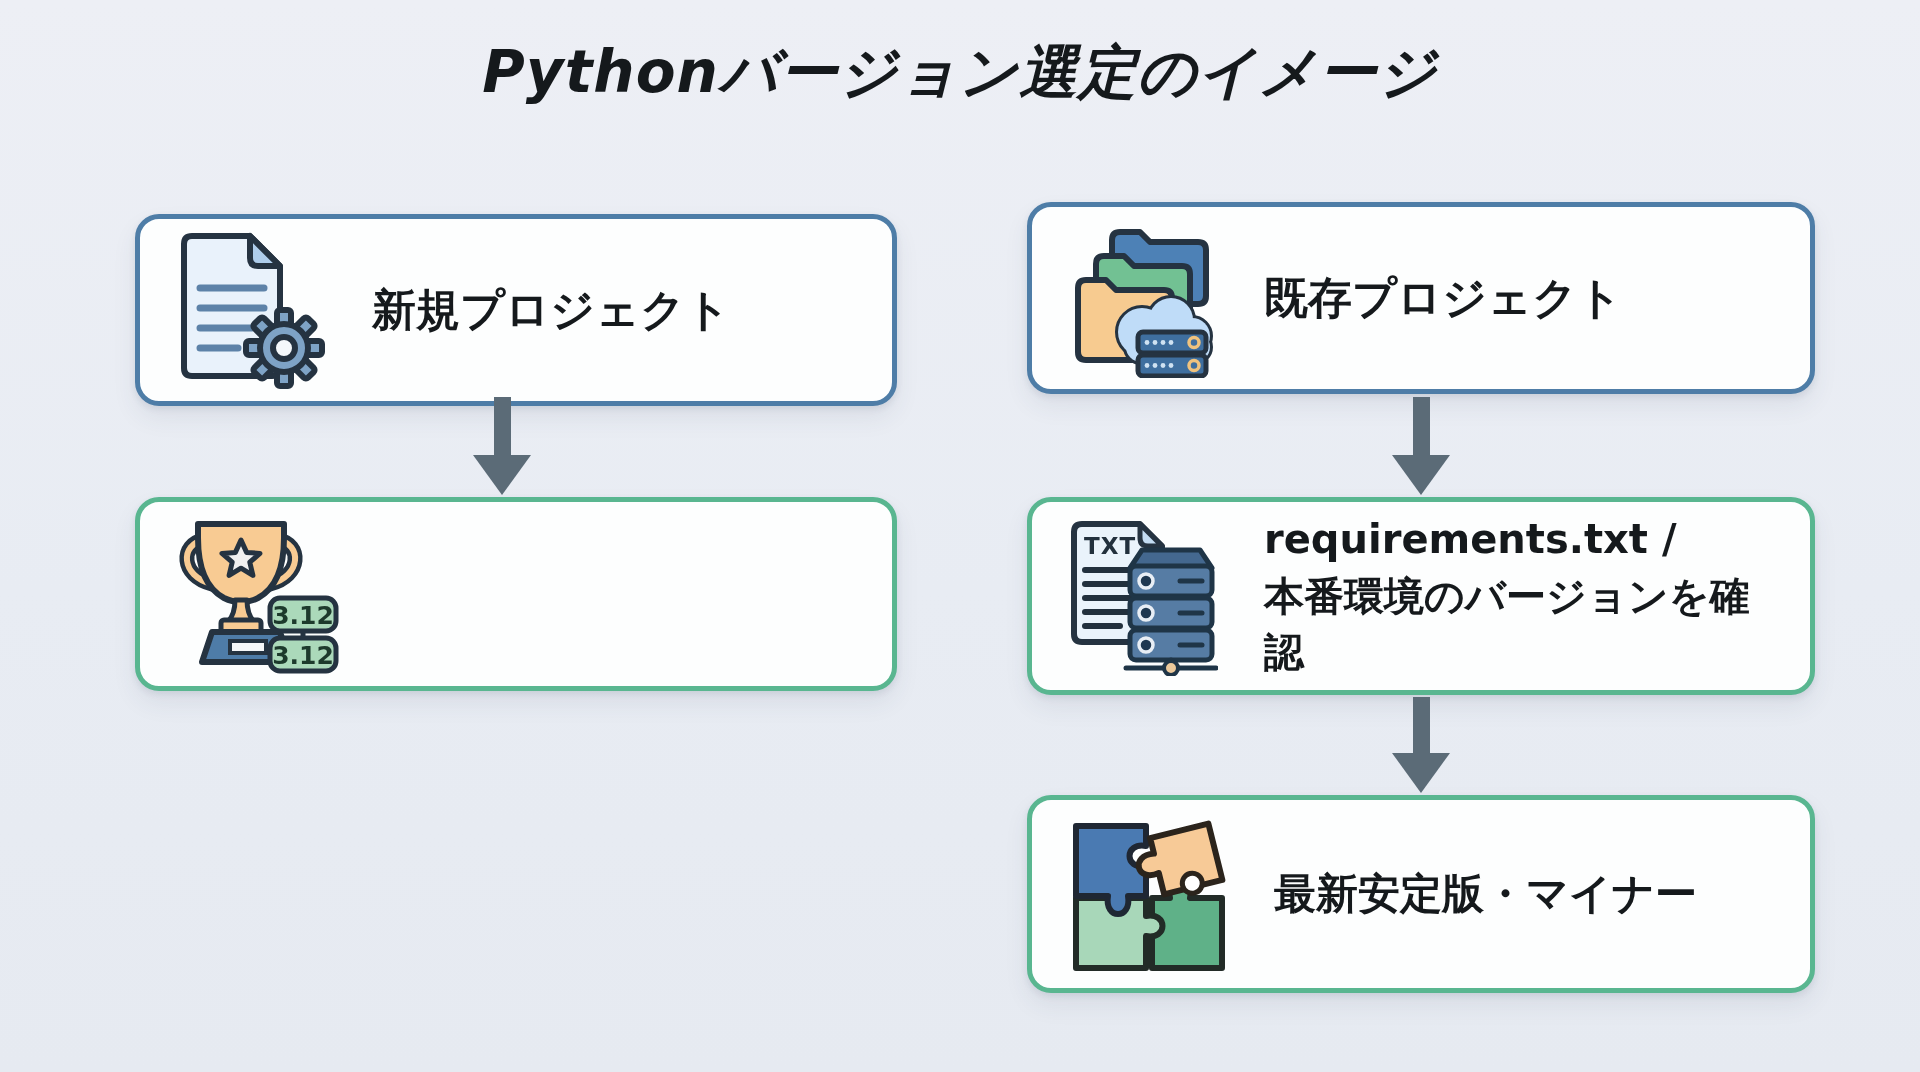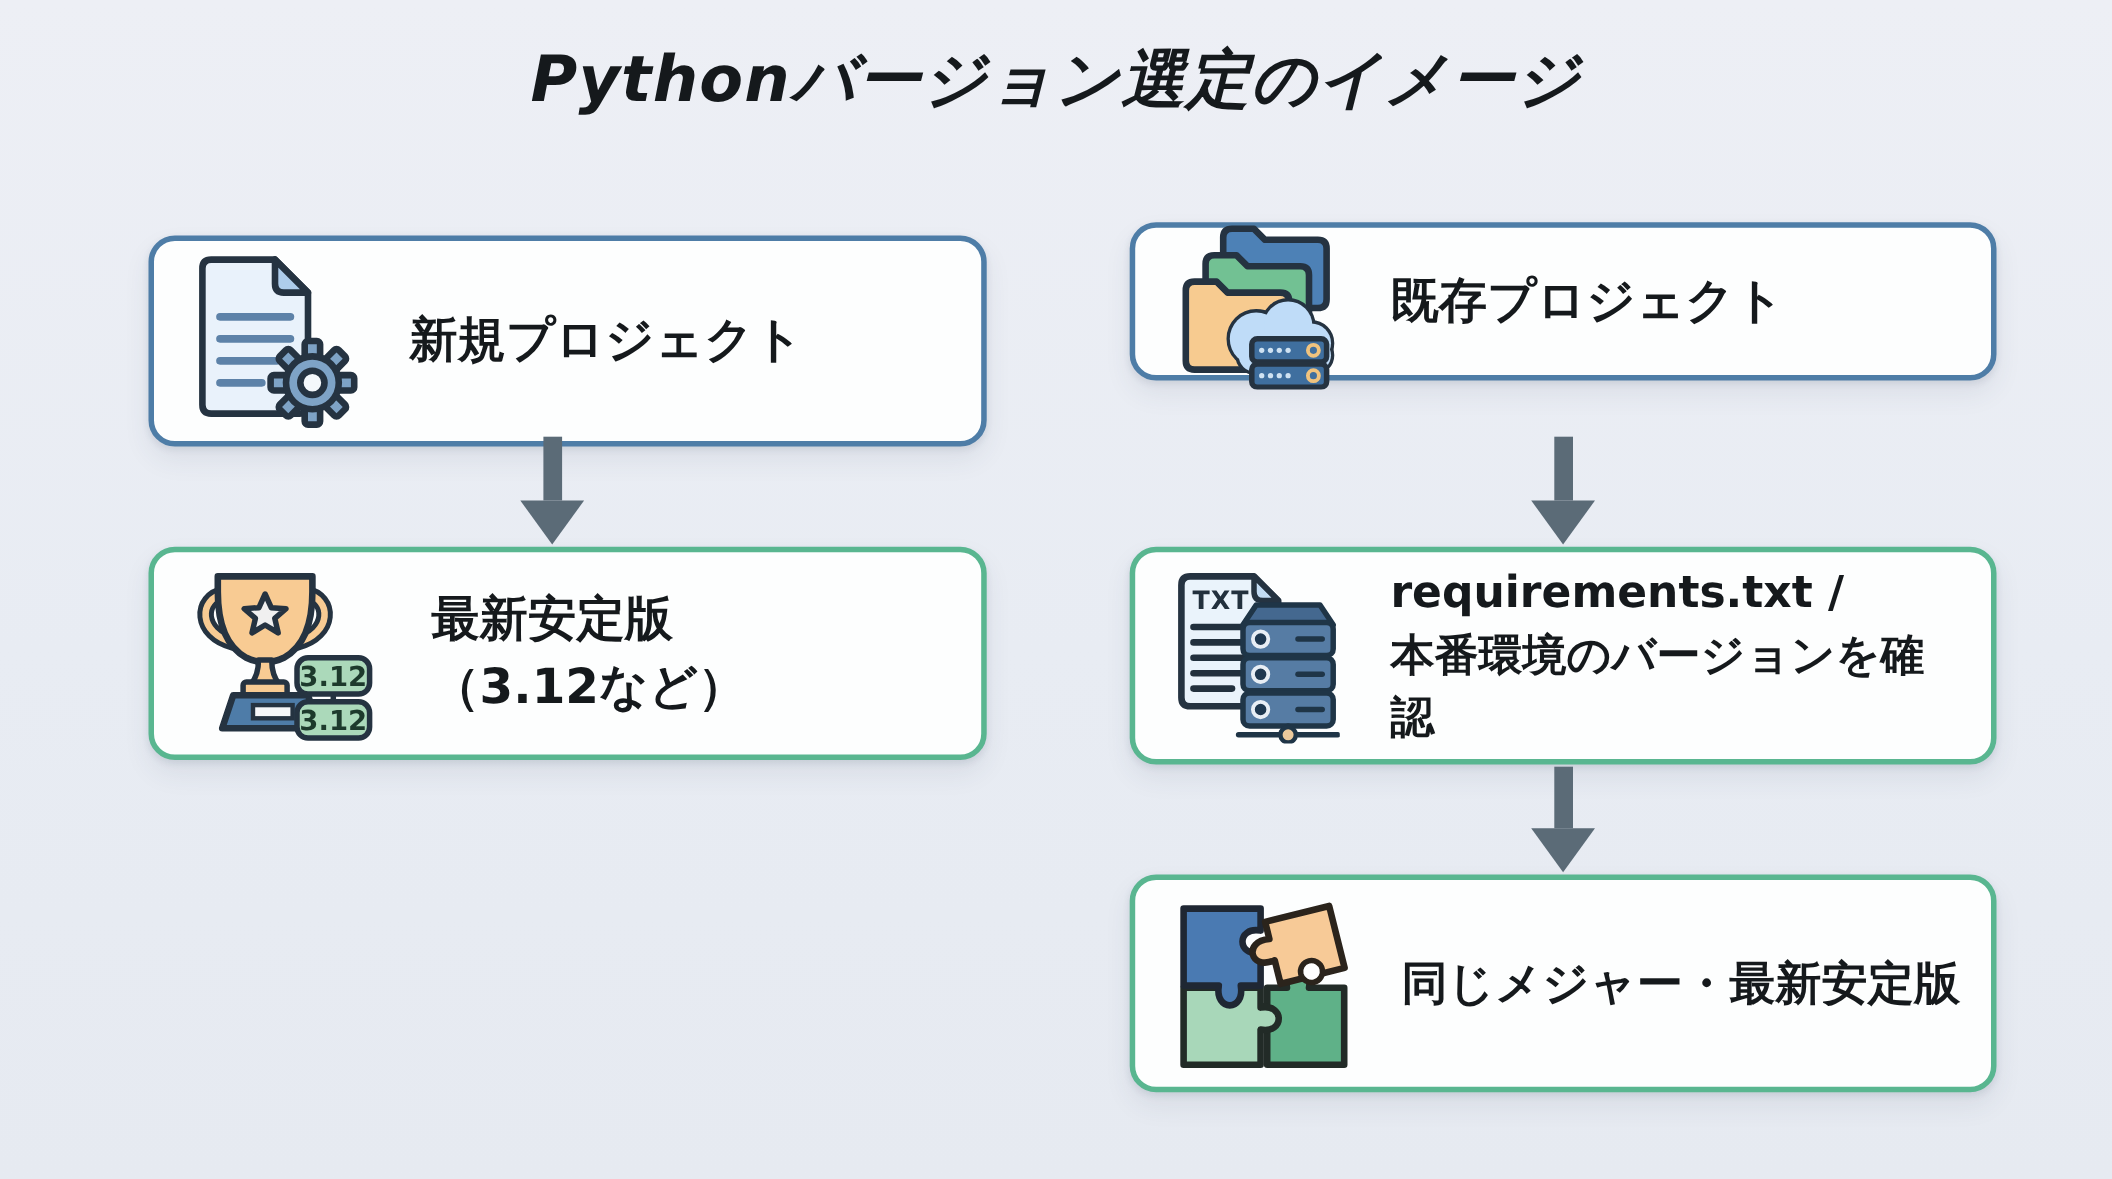--- a/index.html
+++ b/index.html
@@ -21,21 +21,21 @@
   .node.blue{border:5px solid #4e7da7;}
   .node.green{border:5px solid #59b690;}
   .node-label{font-weight:700;line-height:1.42;}
   .fs44{font-size:44px;} .fs42{font-size:42px;} .fs40{font-size:40px;}
   .icon{flex:0 0 auto;height:160px;}
   .icon svg{width:100%;height:100%;display:block;}
   .w150{width:150px;} .w160{width:160px;} .w170{width:170px;}
 
   #node-new{left:135px;top:202px;width:762px;height:192px;margin-top:12px;}
   #node-stable{left:135px;top:497px;width:762px;height:194px;}
-  #node-existing{left:1027px;top:202px;width:788px;height:144px;}
+  #node-existing{left:1027px;top:202px;width:788px;height:192px;}
   #node-req{left:1027px;top:497px;width:788px;height:198px;padding-left:36px;}
   #node-same{left:1027px;top:795px;width:788px;height:198px;}
 
   .arrow{position:absolute;display:flex;flex-direction:column;align-items:center;}
   .arrow-stem{width:17px;flex:1;background:#5b6b77;}
   .arrow-head{width:0;height:0;border-left:29px solid transparent;border-right:29px solid transparent;border-top:40px solid #5b6b77;}
   #arrow-left{left:473px;top:397px;width:58px;height:98px;}
   #arrow-right-1{left:1392px;top:397px;width:58px;height:98px;}
   #arrow-right-2{left:1392px;top:697px;width:58px;height:96px;}
 </style>
@@ -92,24 +92,20 @@
         <rect x="45" y="106" width="40" height="12" rx="3" fill="#f8cb93" stroke="#253341" stroke-width="5"></rect>
         <path d="M36,118 H104 L114,148 H26 Z" fill="#4e7ca8" stroke="#253341" stroke-width="6" stroke-linejoin="round"></path>
         <rect x="54" y="127" width="36" height="12" fill="#f5f7f9" stroke="#253341" stroke-width="4"></rect>
         <line x1="127" y1="116" x2="127" y2="126" stroke="#253341" stroke-width="5"></line>
         <rect x="94" y="84" width="66" height="33" rx="10" fill="#abd9ba" stroke="#253341" stroke-width="5"></rect>
         <rect x="94" y="124" width="66" height="33" rx="10" fill="#abd9ba" stroke="#253341" stroke-width="5"></rect>
         <text x="127" y="110" text-anchor="middle" font-size="25" font-weight="700" fill="#1d3a2c">3.12</text>
         <text x="127" y="150" text-anchor="middle" font-size="25" font-weight="700" fill="#1d3a2c">3.12</text>
       </svg>
     </div>
-    <div class="node-label fs44">
-      <div>最新安定版</div>
-      <div>（3.12など）</div>
-    </div>
   </div>
 
   <div class="node blue" id="node-existing">
     <div class="icon w150">
       <svg viewBox="0 0 150 160">
         <path d="M8,20 Q8,12 16,12 H36 L46,22 H94 Q102,22 102,30 V76 Q102,84 94,84 H16 Q8,84 8,76 Z" transform="translate(36,2)" fill="#4d81b6" stroke="#253341" stroke-width="6" stroke-linejoin="round"></path>
         <path d="M8,20 Q8,12 16,12 H36 L46,22 H94 Q102,22 102,30 V76 Q102,84 94,84 H16 Q8,84 8,76 Z" transform="translate(20,26)" fill="#72c193" stroke="#253341" stroke-width="6" stroke-linejoin="round"></path>
         <path d="M8,20 Q8,12 16,12 H36 L46,22 H94 Q102,22 102,30 V84 Q102,92 94,92 H16 Q8,92 8,84 Z" transform="translate(2,50)" fill="#f7cb90" stroke="#253341" stroke-width="6" stroke-linejoin="round"></path>
         <g stroke="#253341" stroke-width="6" fill="#bfdcf8">
           <circle cx="74" cy="114" r="24"></circle>
@@ -196,17 +192,17 @@
         <path d="M84,84 L102,84 C98,62 126,62 122,84 L154,84 L154,154 L84,154 Z" fill="#5fb188" stroke="#222b27" stroke-width="6" stroke-linejoin="round"></path>
         <path d="M8,84 L78,84 L78,102 C100,98 100,126 78,122 L78,154 L8,154 Z" fill="#a8d7b9" stroke="#222b27" stroke-width="6" stroke-linejoin="round"></path>
         <path d="M8,12 L78,12 L78,32 C56,28 56,56 78,52 L78,82 L60,82 C64,106 36,106 40,82 L8,82 Z" fill="#4a7ab2" stroke="#1f2733" stroke-width="6" stroke-linejoin="round"></path>
         <g transform="rotate(-14 118 44)">
           <path d="M88,16 H148 V74 H96 L88,74 L88,52 C64,56 64,28 88,32 Z" fill="#f7ca97" stroke="#2b241c" stroke-width="6" stroke-linejoin="round"></path>
           <circle cx="118" cy="70" r="10" fill="#ffffff" stroke="#2b241c" stroke-width="5"></circle>
         </g>
       </svg>
     </div>
     <div class="node-label fs42">
-      <div>同じメジャー・最新安定版</div>
+      <div>最新安定版・マイナー</div>
     </div>
   </div>
 
 </div>
 
 </body></html>

